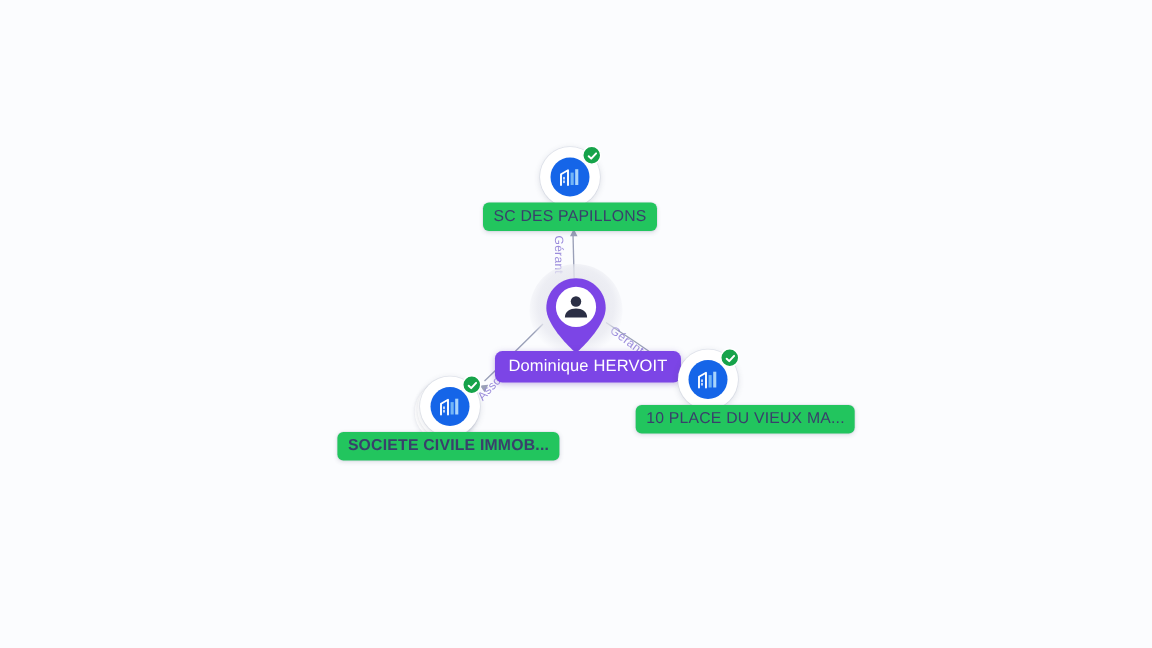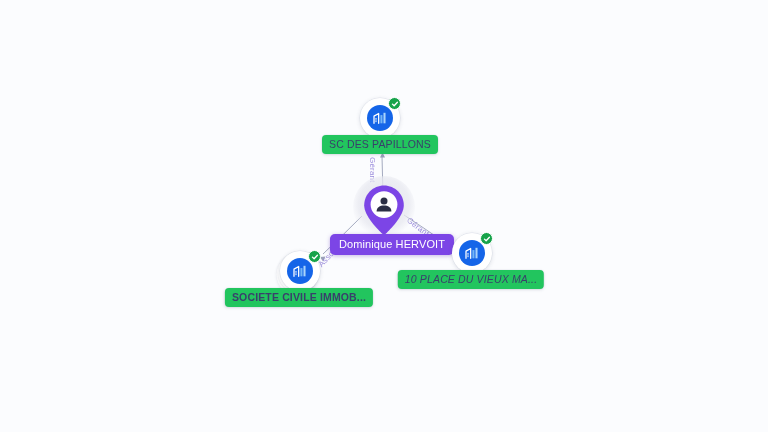--- a/index.html
+++ b/index.html
@@ -243,15 +243,15 @@
         <rect x="12.6" y="7.6" width="3.1" height="12.4" fill="#74b6f5"></rect>
         <rect x="17.2" y="4.2" width="3.1" height="15.8" fill="#a9d4fb"></rect>
       </svg>
     </div>
     <div class="verified-badge">
       <svg width="8" height="8" viewBox="0 0 12 12" fill="none">
         <path d="M2.2 6.2 L4.7 8.6 L9.6 3.4" stroke="#ffffff" stroke-width="2" stroke-linecap="round" stroke-linejoin="round"></path>
       </svg>
     </div>
   </div>
-  <div class="node-label" style="left:471px; top:270px;font-style:italic;">10 PLACE DU VIEUX MA...</div>
+  <div class="node-label" style="left:497px; top:270px;">10 PLACE DU VIEUX MA...</div>
 
 </div>
 
 </body></html>

